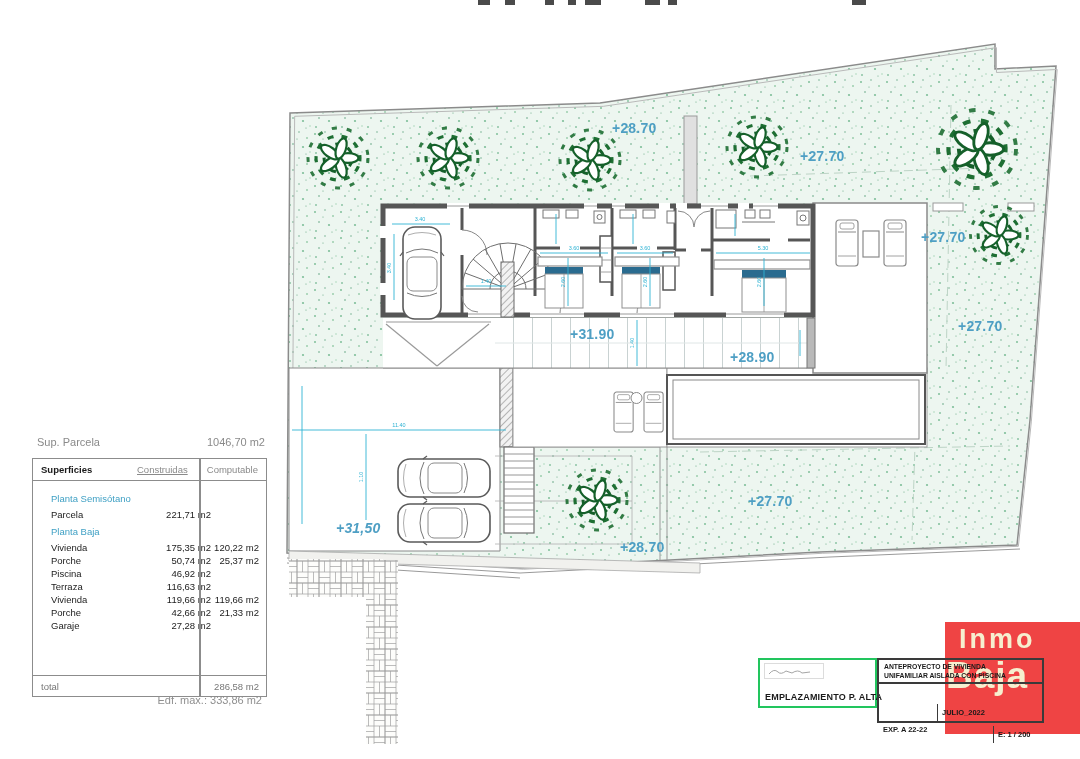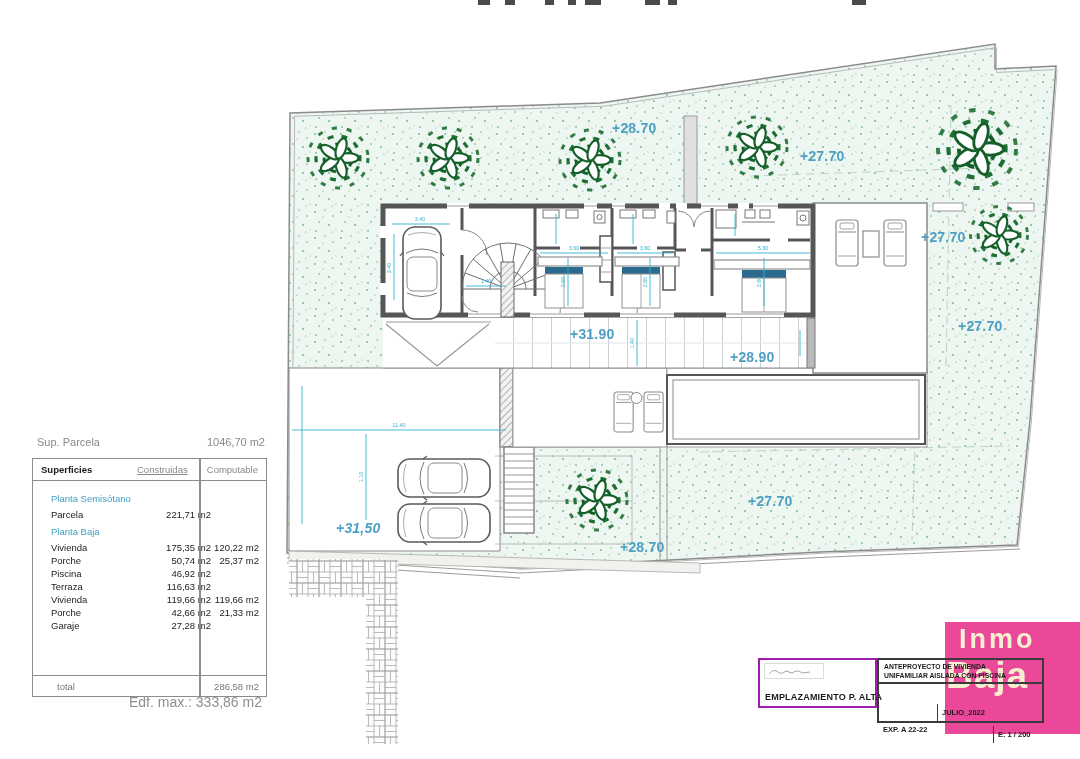--- a/index.html
+++ b/index.html
@@ -26,33 +26,33 @@
   .thead .h-built{width:58px;text-align:left;color:#8a8a8a;text-decoration:underline;}
   .thead .h-comp{flex:1;text-align:right;padding-right:8px;color:#8a8a8a;}
   .tbody{padding-top:7px;}
   .trow{display:flex;align-items:center;height:13px;}
   .trow .c-name{width:104px;padding-left:8px;margin-left:10px;}
   .trow .c-built{width:56px;text-align:right;}
   .trow .c-comp{flex:1;text-align:right;padding-right:7px;}
   .trow.section{height:20px;color:#3fa0c4;}
   .total-row{position:absolute;left:0;right:0;bottom:0;height:20px;display:flex;align-items:center;
              border-top:1.5px solid #8c8c8c;color:#777;}
-  .total-row .c-name{width:104px;padding-left:8px;margin-left:16px;}
+  .total-row .c-name{width:104px;padding-left:8px;}
   .total-row .c-comp{flex:1;text-align:right;padding-right:7px;}
   .footnote{position:absolute;left:32px;top:694px;width:230px;text-align:right;
-            font-size:14px;color:#8f8f8f;}
+            font-size:11px;color:#8f8f8f;}
 
   
-  .logo-box{position:absolute;left:945px;top:622px;width:135px;height:112px;background:#ec4899;}
+  .logo-box{position:absolute;left:945px;top:622px;width:135px;height:112px;background:#ef4444;}
   .logo-l1{position:absolute;left:14px;top:2px;font-size:27px;font-weight:bold;
            color:#f6efcf;letter-spacing:3px;}
   .logo-l2{position:absolute;left:1px;top:33px;font-size:37px;font-weight:bold;
            color:#f6efcf;letter-spacing:1px;}
   .tb-left{position:absolute;left:758px;top:658px;width:119px;height:50px;
-           border:2px solid #a21caf;background:#fff;box-sizing:border-box;}
+           border:2px solid #22c55e;background:#fff;box-sizing:border-box;}
   .tb-left .sig-frame{position:absolute;left:4px;top:3px;width:58px;height:14px;border:1px solid #dcdcdc;}
   .tb-left .draw-title{position:absolute;left:5px;bottom:4px;font-size:9px;font-weight:bold;
                        color:#1a1a1a;letter-spacing:.2px;white-space:nowrap;}
   .tb-mid{position:absolute;left:877px;top:658px;width:167px;height:65px;
           border:2px solid #3a3a3a;box-sizing:border-box;}
   .tb-mid .proj{padding:3px 0 0 5px;font-size:6.8px;font-weight:bold;color:#1a1a1a;
                 line-height:1.3;height:24px;border-bottom:2px solid #3a3a3a;box-sizing:border-box;}
   .tb-mid .brow{position:absolute;left:0;right:0;bottom:0;height:17px;display:flex;
                 align-items:center;font-size:7.5px;font-weight:bold;color:#1a1a1a;}
   .tb-mid .brow .cell{padding:0 4px;height:100%;display:flex;align-items:center;box-sizing:border-box;}

